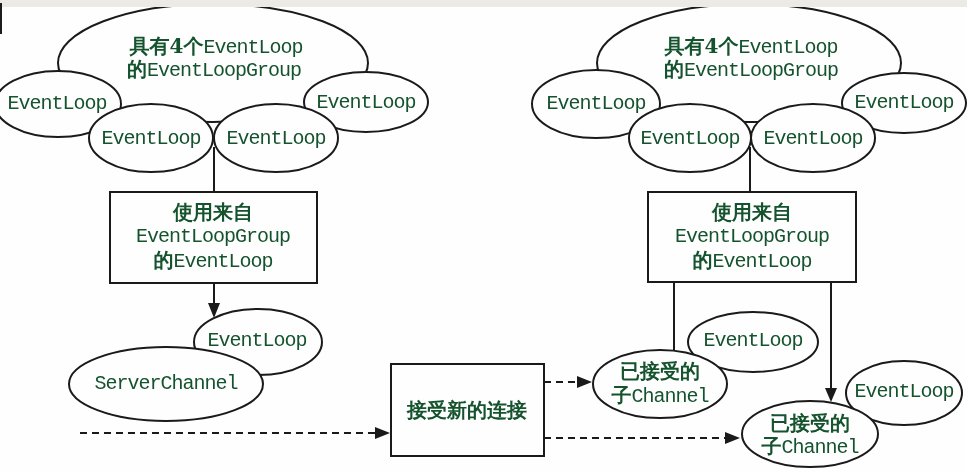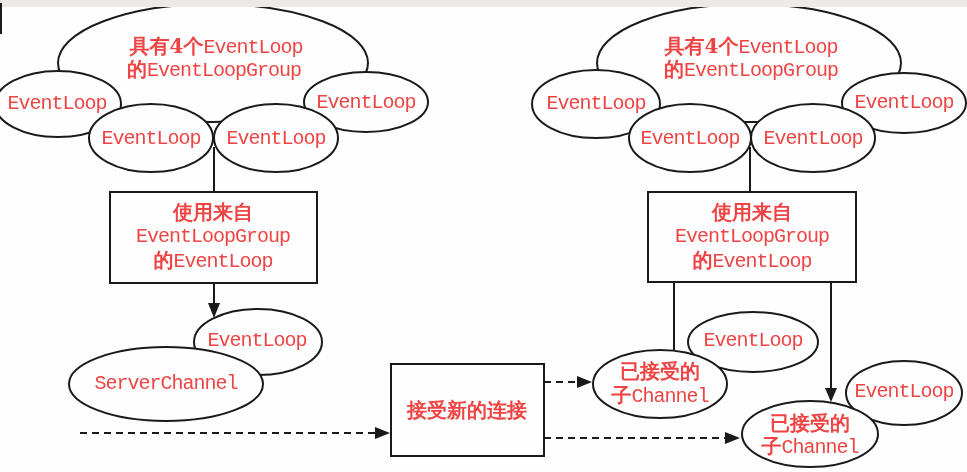--- a/index.html
+++ b/index.html
@@ -8,21 +8,21 @@
     width:967px;height:472px;
     background:#fefefe;
     overflow:hidden;
     font-family:"Liberation Sans",sans-serif;
   }
   #shapes{position:absolute;left:0;top:0;width:967px;height:472px;}
   .lbl{
     position:absolute;
     transform:translate(-50%,-50%);
     white-space:nowrap;
-    color:#ef4444;
+    color:#14532d;
     line-height:1;
     z-index:5;
   }
   .mono{font-family:"Liberation Mono","DejaVu Sans Mono",monospace;font-size:20px;letter-spacing:-1px;}
   .cjk{font-family:"DejaVu Serif","Liberation Serif",serif;font-weight:bold;font-size:20px;}
   .band{
     position:absolute;left:0;top:0;width:967px;height:7px;
     background:#eceae5;z-index:6;
   }
   .edge-tick{

